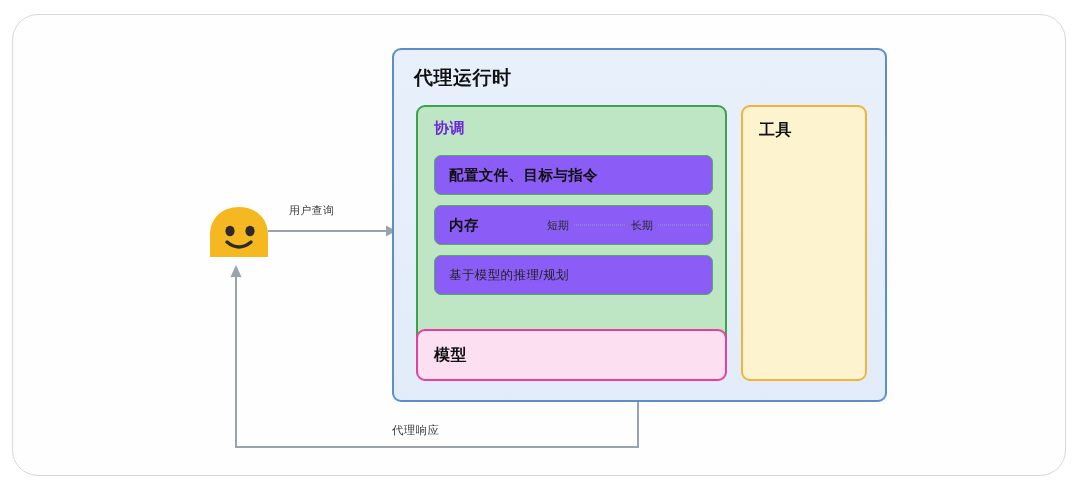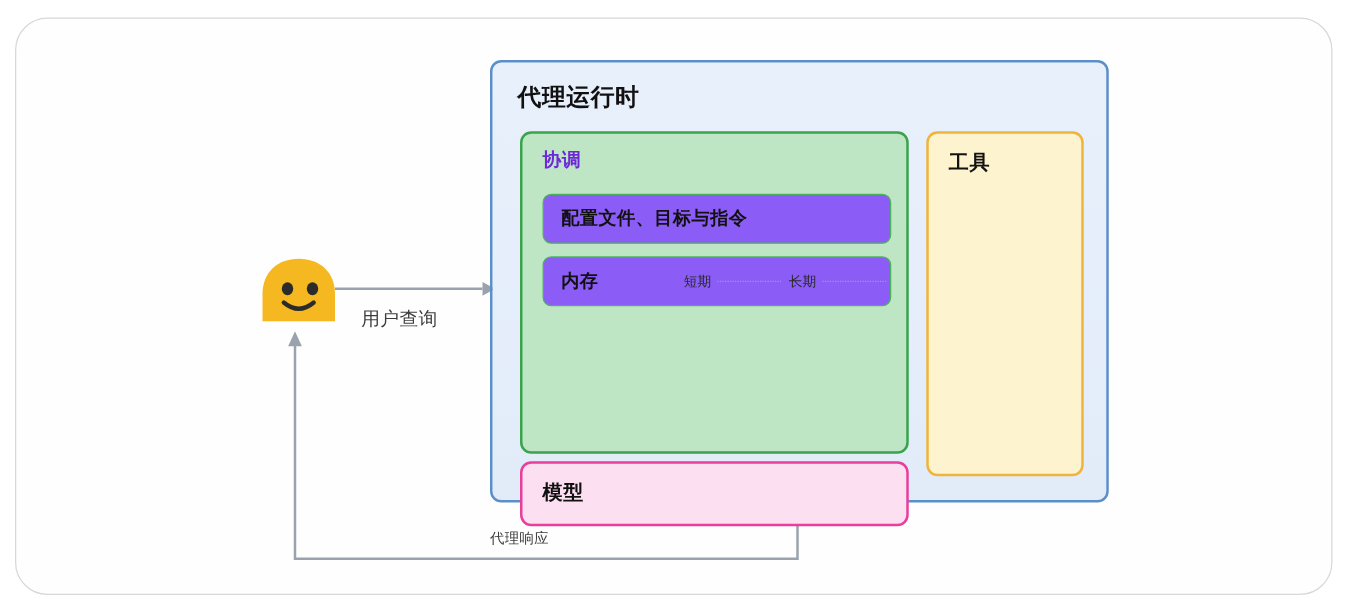--- a/index.html
+++ b/index.html
@@ -43,25 +43,24 @@
     position: absolute;
     left: 268px;
     top: 200px;
     width: 130px;
     height: 48px;
   }
   .query-label {
     position: absolute;
     left: 289px;
     top: 203px;
-    font-size: 15px;
+    font-size: 11px;
     color: #3c3c3c;
     white-space: nowrap;
     letter-spacing: 0.3px;
-    margin-top: 43px;
   }
 
   
   .response-path {
     position: absolute;
     left: 225px;
     top: 255px;
     width: 425px;
     height: 205px;
   }
@@ -175,21 +174,20 @@
   .model-box {
     position: absolute;
     left: 22px;
     top: 279px;
     width: 311px;
     height: 52px;
     box-sizing: border-box;
     background: #fcdff0;
     border: 2px solid #e83f9c;
     border-radius: 9px;
-    margin-top: 40px;
   }
   .model-title {
     position: absolute;
     left: 16px;
     top: 50%;
     transform: translateY(-50%);
     font-size: 16px;
     font-weight: bold;
     color: #111111;
     letter-spacing: 0.5px;
@@ -264,20 +262,23 @@
       <div class="mem-sub s1">
         <span>短期</span>
         <span class="leader"></span>
       </div>
       <div class="mem-sub s2">
         <span>长期</span>
         <span class="leader"></span>
       </div>
     </div>
 
+    <div class="orch-row r3">
+      <div class="row-label small">基于模型的推理/规划</div>
+    </div>
   </div>
 
   <div class="model-box">
     <div class="model-title">模型</div>
   </div>
 
   <div class="tools-box">
     <div class="tools-title">工具</div>
   </div>
 </div>

